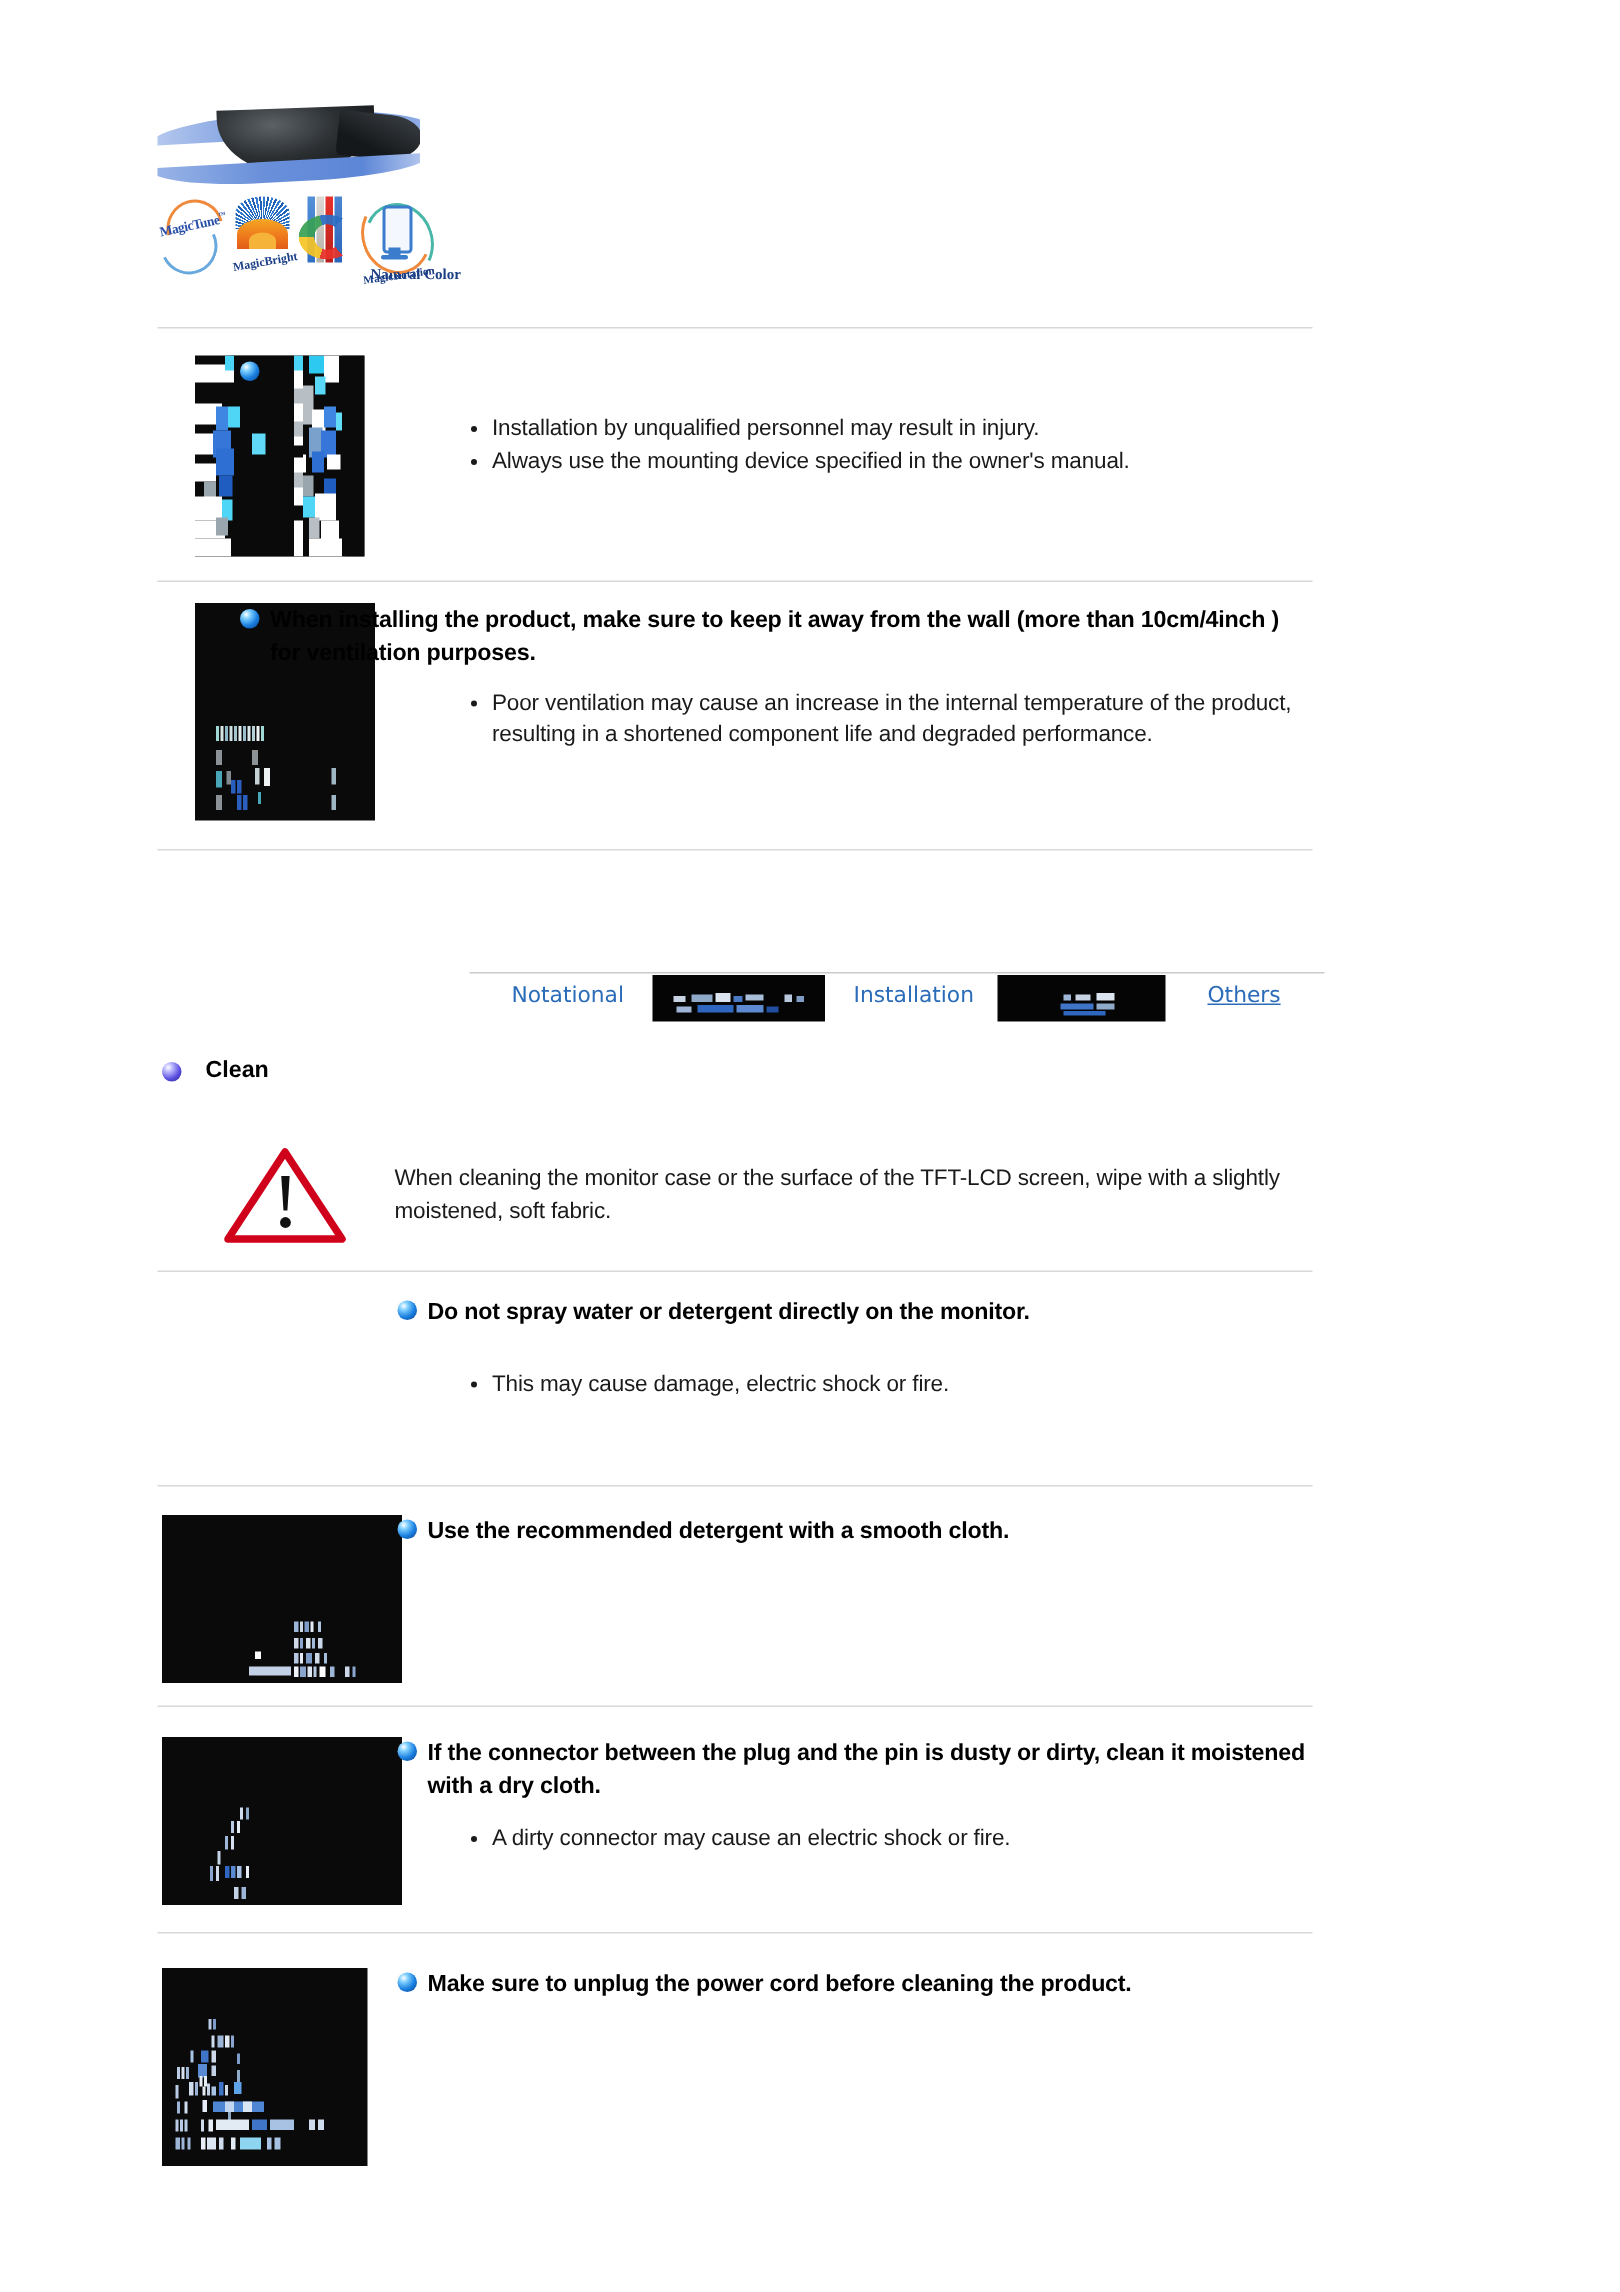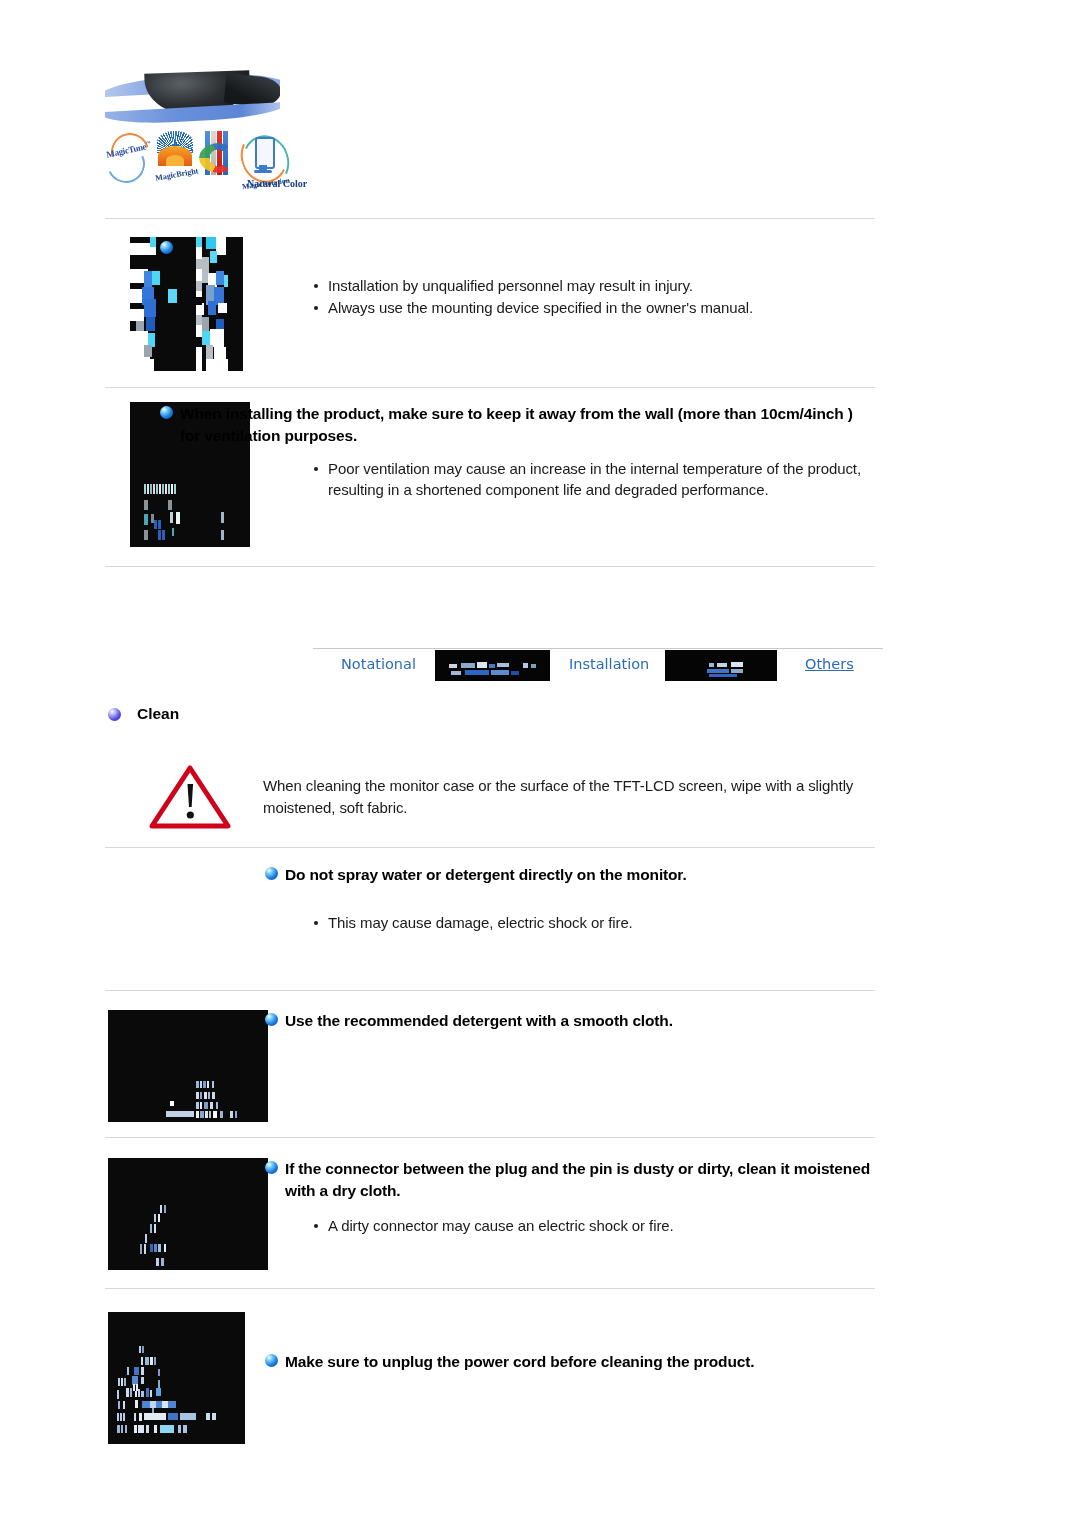--- a/index.html
+++ b/index.html
@@ -677,20 +677,20 @@
     <div class="glitch" style="left:17px;top:113px;width:2px;height:8px;background:#9db6d8;"></div>
     <div class="glitch" style="left:26px;top:113px;width:3px;height:8px;background:#e7eef7;"></div>
     <div class="glitch" style="left:30px;top:113px;width:6px;height:8px;background:#dbe6f5;"></div>
     <div class="glitch" style="left:38px;top:113px;width:3px;height:8px;background:#cfdcee;"></div>
     <div class="glitch" style="left:46px;top:113px;width:3px;height:8px;background:#e2eaf4;"></div>
     <div class="glitch" style="left:52px;top:113px;width:14px;height:8px;background:#8ed5f2;"></div>
     <div class="glitch" style="left:70px;top:113px;width:3px;height:8px;background:#a8c2e4;"></div>
     <div class="glitch" style="left:75px;top:113px;width:4px;height:8px;background:#a8c2e4;"></div>
   </div>
 
-  <div class="head-row" style="top:1312px; width:715px;margin-top:39px;">
+  <div class="head-row" style="top:1312px; width:715px;">
     <div class="heading" style="margin-left:105px;">
       <span class="orb"></span>
       <span class="heading-text">Make sure to unplug the power cord before cleaning the product.</span>
     </div>
   </div>
 
 </div>
 
 </body></html>

